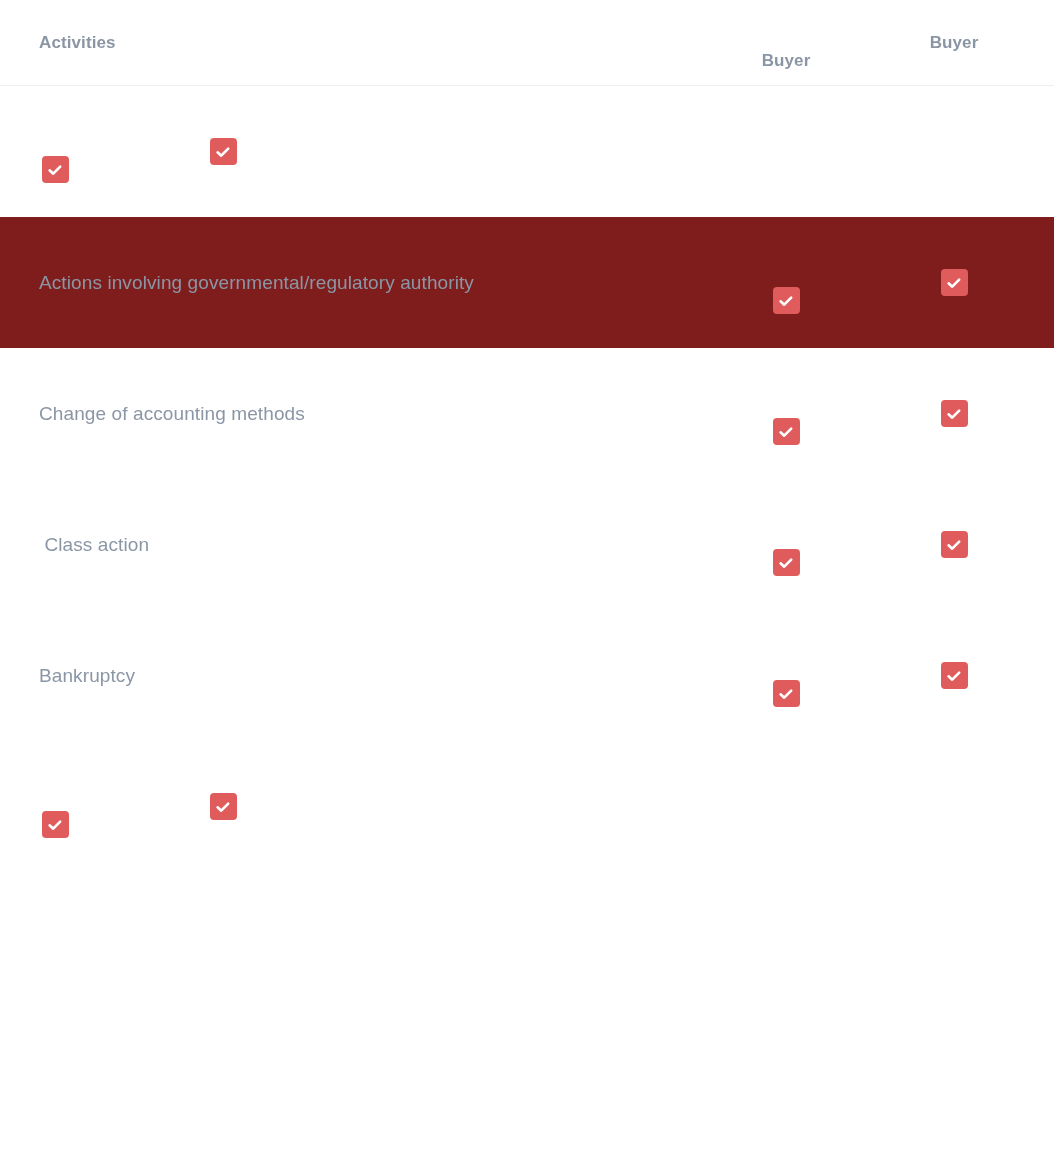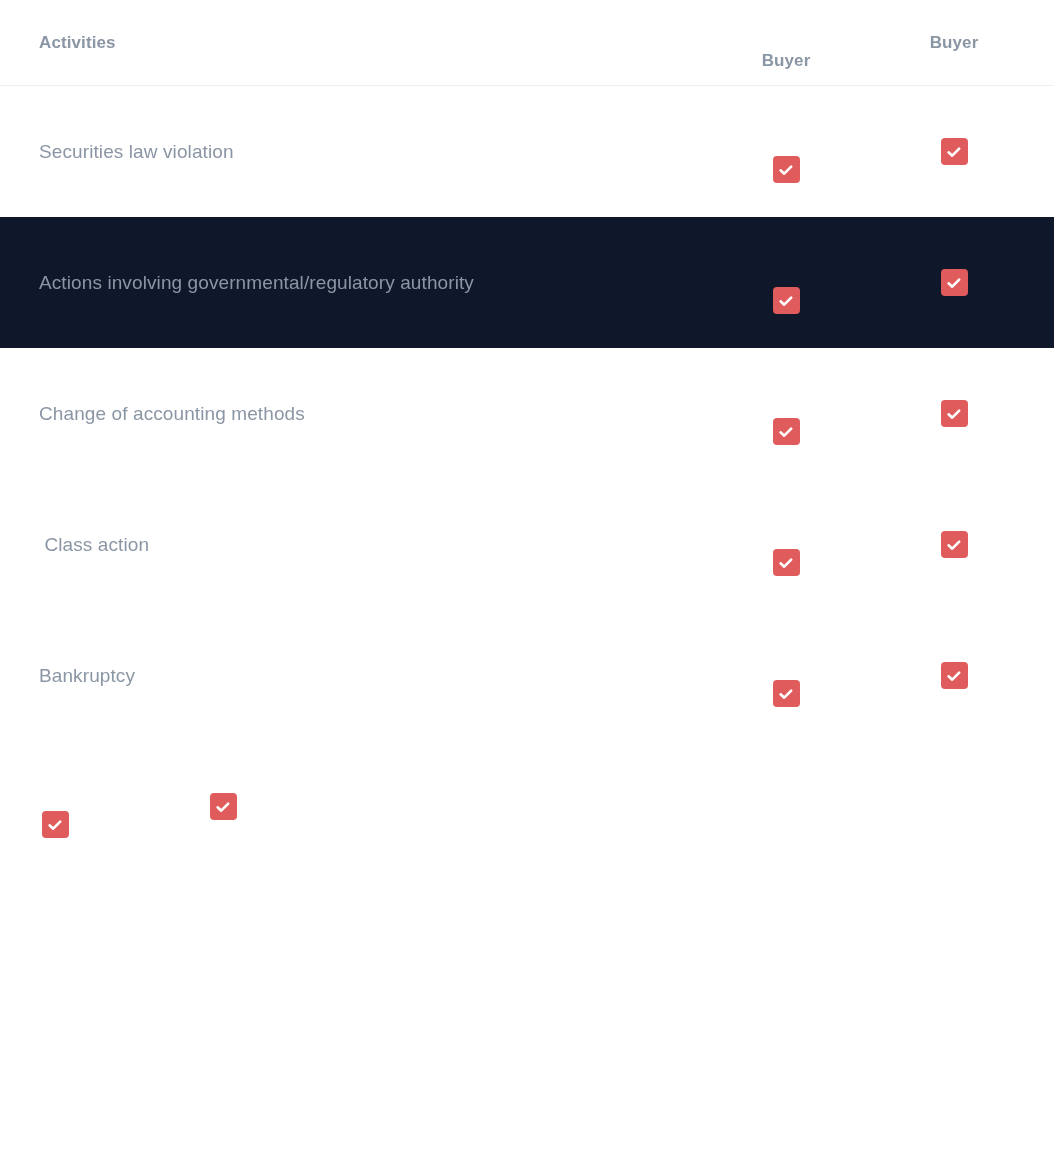--- a/index.html
+++ b/index.html
@@ -61,21 +61,21 @@
   .table-body { display: block; }
 
   .table-row {
     height: 131px;
     display: flex;
     align-items: center;
     background: #ffffff;
     box-sizing: border-box;
   }
   .table-row.striped {
-    background: #0f172a;
+    background: #7f1d1d;
   }
 
   .row-label {
     font-size: 19px;
     font-weight: 400;
     color: #8b96a5;
     white-space: pre;
     letter-spacing: 0.1px;
   }
 
@@ -112,21 +112,20 @@
     <div class="col-check col-buyer">
       <span class="header-label">Buyer</span>
     </div>
     <div class="col-check col-target">
       <span class="header-label">Buyer</span>
     </div>
   </div>
 
   <div class="table-body" id="table-body">
       <div class="table-row">
-        <div class="col-activities"><span class="row-label">Securities law violation</span></div>
         <div class="col-check col-buyer">
           <div class="checkbox">
             <svg width="18" height="18" viewBox="0 0 18 18" aria-hidden="true">
               <path class="tick" d="M3.6 9.3 L7.2 12.7 L14.2 5.6"></path>
             </svg>
           </div>
         </div>
         <div class="col-check col-target">
           <div class="checkbox">
             <svg width="18" height="18" viewBox="0 0 18 18" aria-hidden="true">

